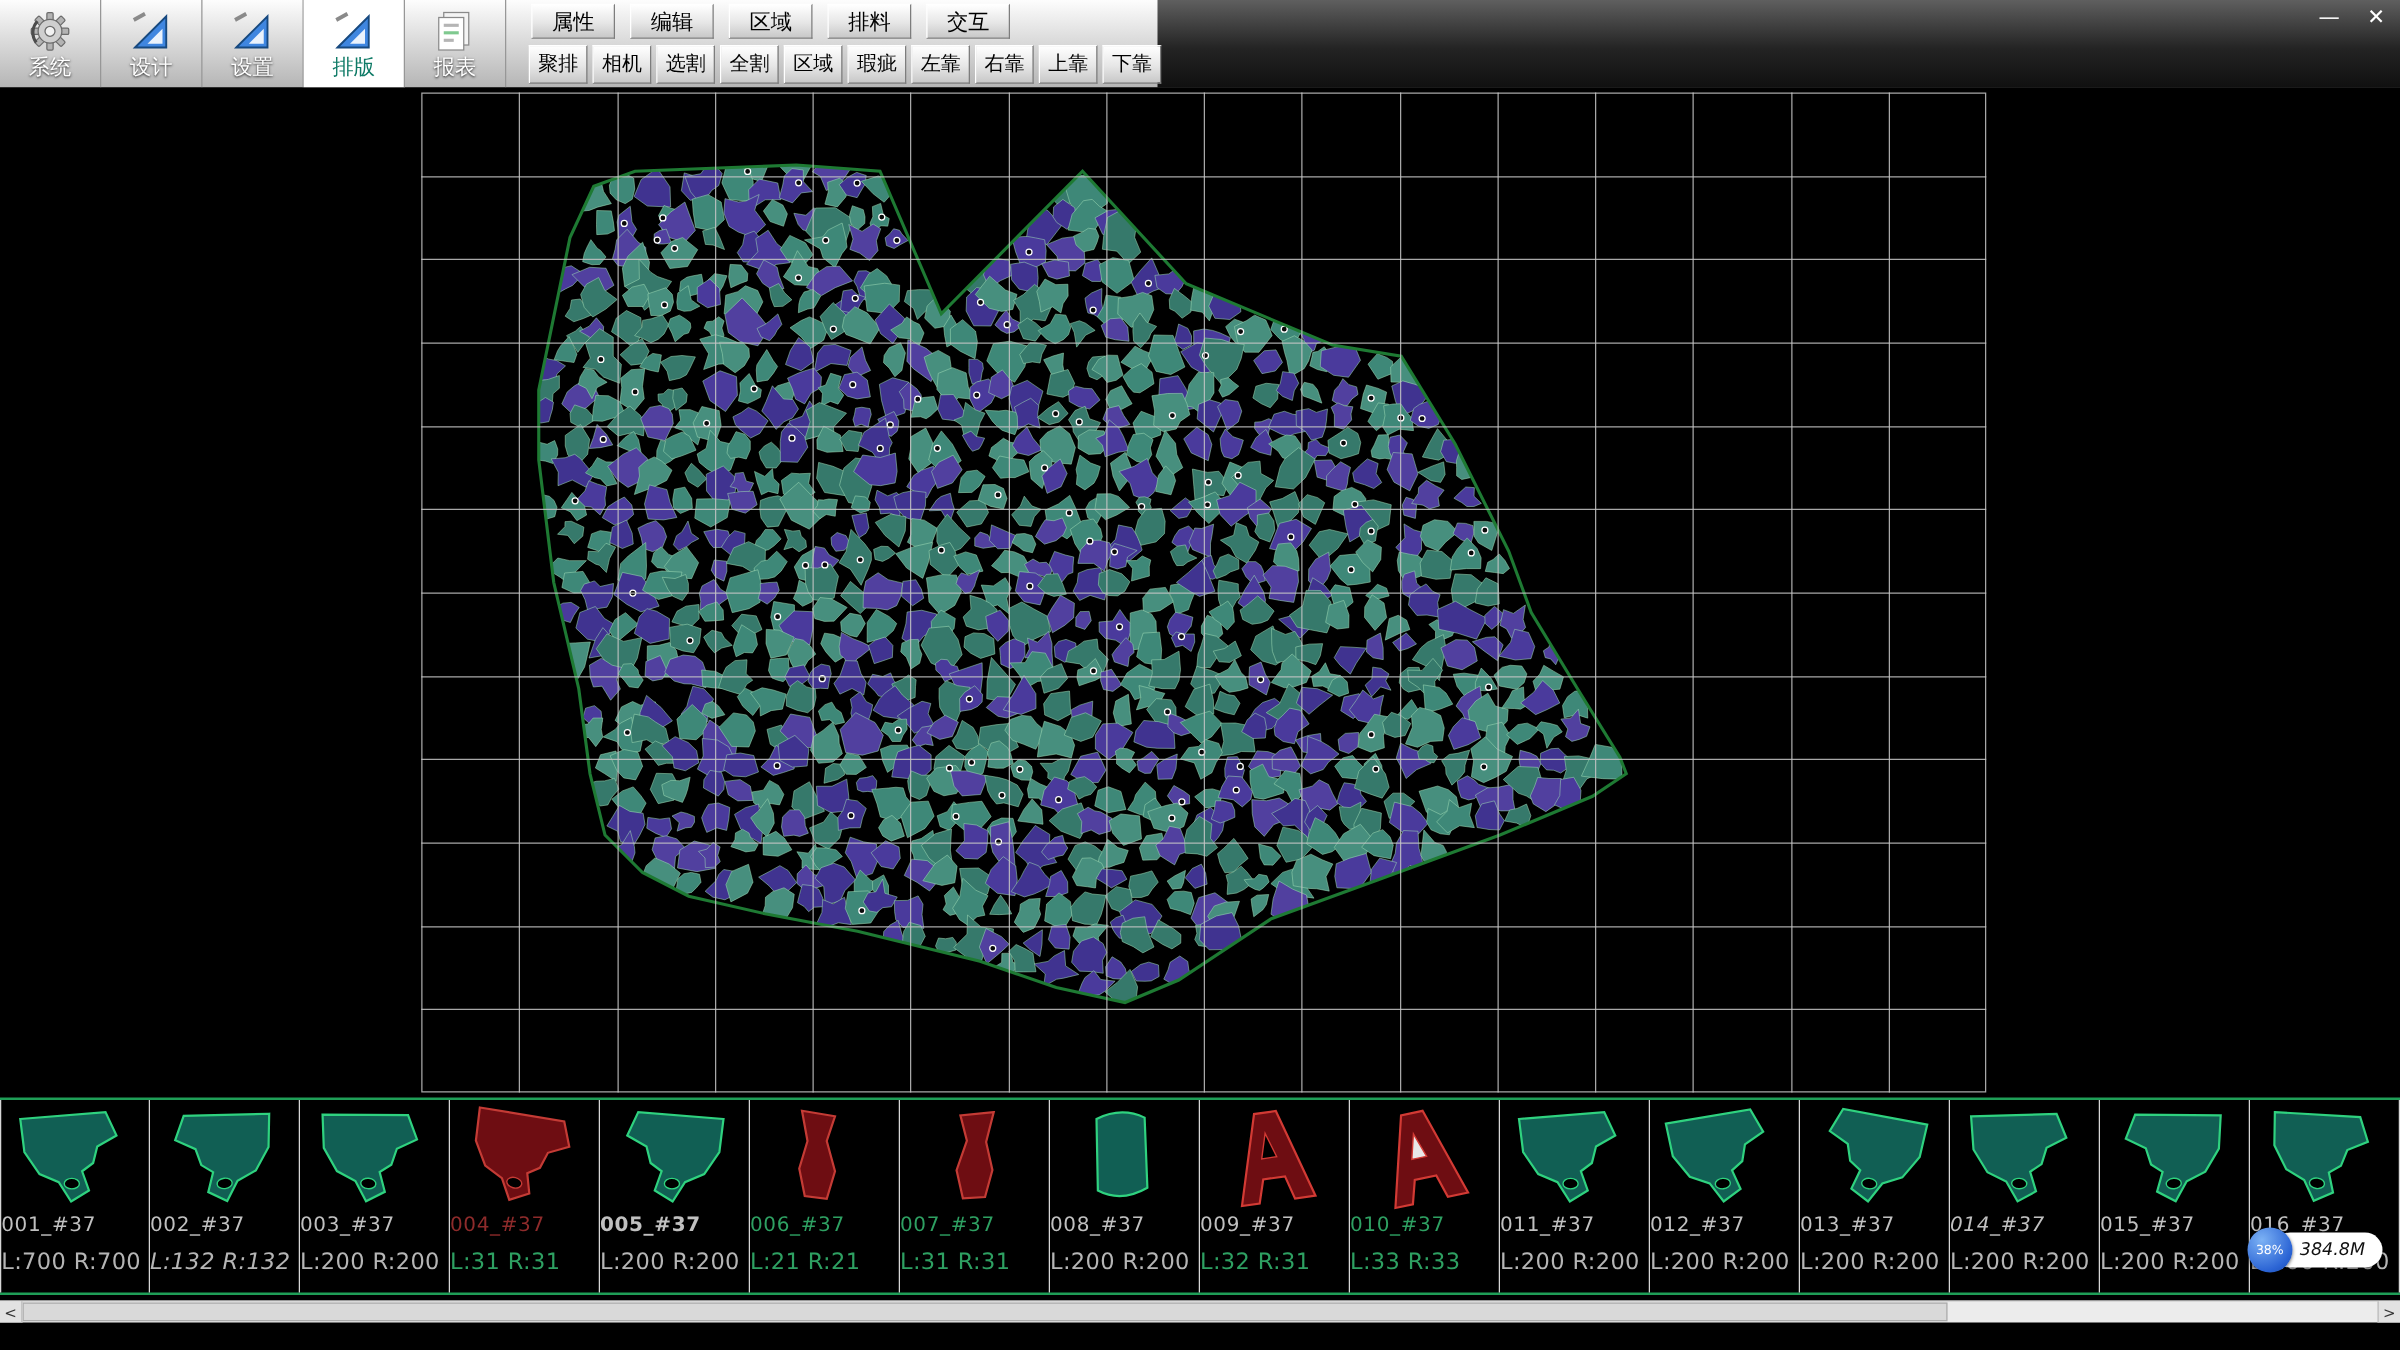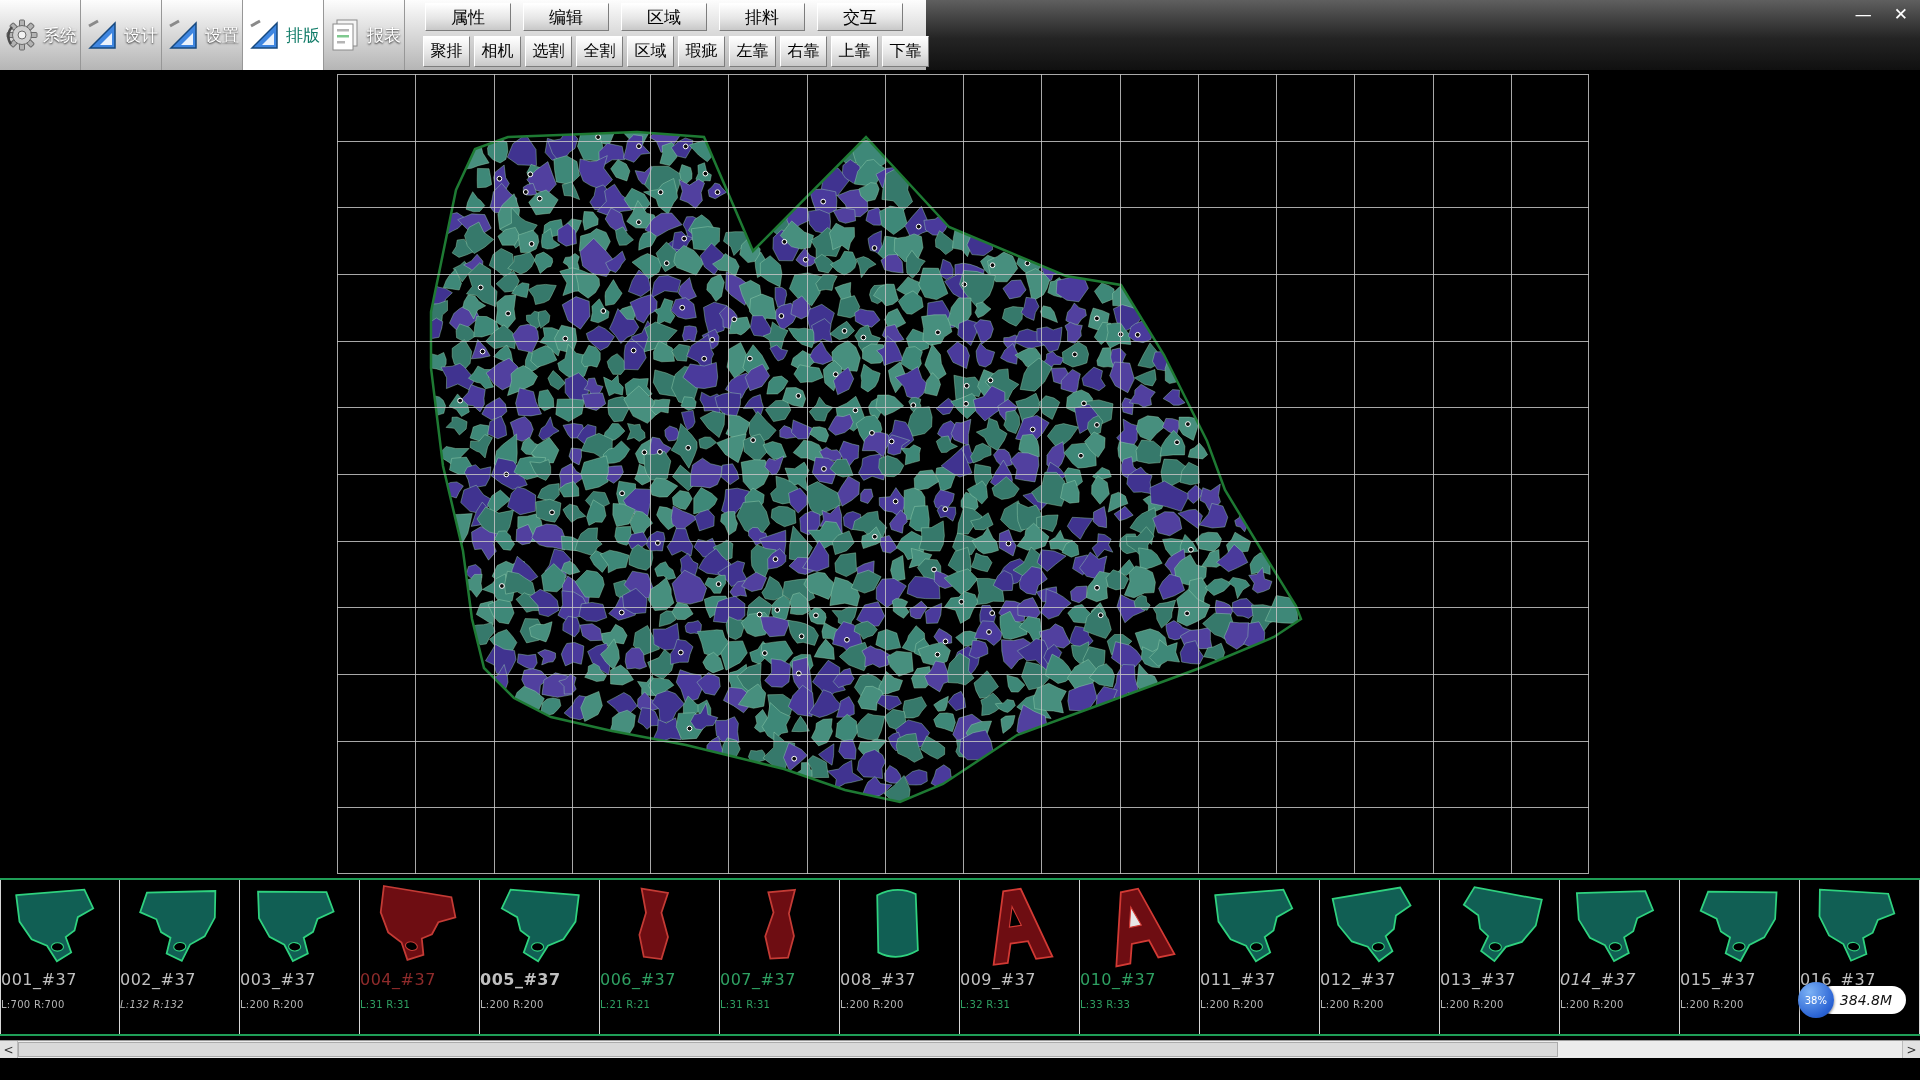--- a/index.html
+++ b/index.html
@@ -6,50 +6,50 @@
   html,body { width:1920px; height:1080px; background:#000; overflow:hidden;
               font-family:"DejaVu Sans", sans-serif; }
   #app { position:relative; width:1920px; height:1080px; background:#000; }
 
   
   .ribbon { position:absolute; top:0; left:0; width:1920px; height:70px;
             background:linear-gradient(180deg,#fdfdfd 0%,#dcdcdc 45%,#b5b5b5 100%); }
   .ribbon-dark { position:absolute; top:0; left:926px; width:994px; height:70px;
                  background:linear-gradient(180deg,#5f5f5f 0%,#242424 55%,#101010 100%); }
   .apps { position:absolute; top:0; left:0; height:70px; display:flex; }
-  .app-btn { width:81px; height:70px; display:flex; flex-direction:row; align-items:center;
+  .app-btn { width:81px; height:70px; display:flex; flex-direction:column; align-items:center;
              justify-content:center; gap:2px; border-right:1px solid #979797; cursor:pointer; }
   .app-btn .lbl { font-size:17px; color:#fff; text-shadow:0 1px 2px rgba(0,0,0,.85); line-height:19px; }
   .app-btn.selected { background:#ffffff; }
   .app-btn.selected .lbl { color:#0e7a66; text-shadow:none; }
   .app-icon { width:38px; height:36px; display:flex; align-items:center; justify-content:center; }
 
   .menus { position:absolute; top:3px; left:425px; display:flex; gap:12px; }
   .tools { position:absolute; top:36px; left:423px; display:flex; gap:4px; }
   .bevel { background:linear-gradient(180deg,#ffffff,#e6e6e6 55%,#c8c8c8);
            border:1px solid #7d7d7d; border-top-color:#ffffff; border-left-color:#ffffff;
            color:#000; display:flex; align-items:center; justify-content:center; cursor:pointer; }
-  .menu-btn { width:86px; height:28px; font-size:17px; }
+  .menu-btn { width:67px; height:28px; font-size:17px; }
   .tool-btn { width:47px; height:31px; font-size:16px; }
 
   .win-controls { position:absolute; top:4px; right:12px; display:flex; gap:22px; z-index:5; }
   .win-btn { color:#fff; font-size:17px; line-height:20px; cursor:pointer; }
 
   
   #canvas-svg { position:absolute; top:70px; left:0; background:#000; }
 
   
   .parts-strip { position:absolute; top:878px; left:0; width:1920px; height:158px; background:#000;
                  border-top:2px solid #1f9e57; border-bottom:2px solid #1f9e57; display:flex; }
   .part-cell { width:120px; height:100%; border-right:1px solid #d6d6d6; position:relative;
                display:flex; flex-direction:column; cursor:pointer; }
   .part-cell:first-child { border-left:1px solid #d6d6d6; }
   .part-shape { width:114px; height:88px; margin-top:2px; }
   .part-name { font-size:16px; line-height:20px; letter-spacing:.5px; }
-  .part-stats { font-size:10px; margin-top:9px; letter-spacing:.3px; }
+  .part-stats { font-size:18px; margin-top:9px; letter-spacing:.3px; }
 
   
   .status-badge { position:absolute; top:982px; right:14px; display:flex; align-items:center; z-index:6; }
   .badge-circle { width:36px; height:36px; border-radius:50%; z-index:2;
                   background:radial-gradient(circle at 32% 28%,#7cb2f5,#2a63d4 70%,#1c4aa8);
                   color:#fff; font-size:10px; display:flex; align-items:center; justify-content:center;
                   box-shadow:0 1px 3px rgba(0,0,0,.6); }
   .badge-pill { height:28px; background:#fff; border-radius:14px; padding:0 14px 0 22px; margin-left:-16px;
                 display:flex; align-items:center; font-size:14px; color:#111;
                 box-shadow:0 1px 2px rgba(0,0,0,.5);font-style:italic; }

